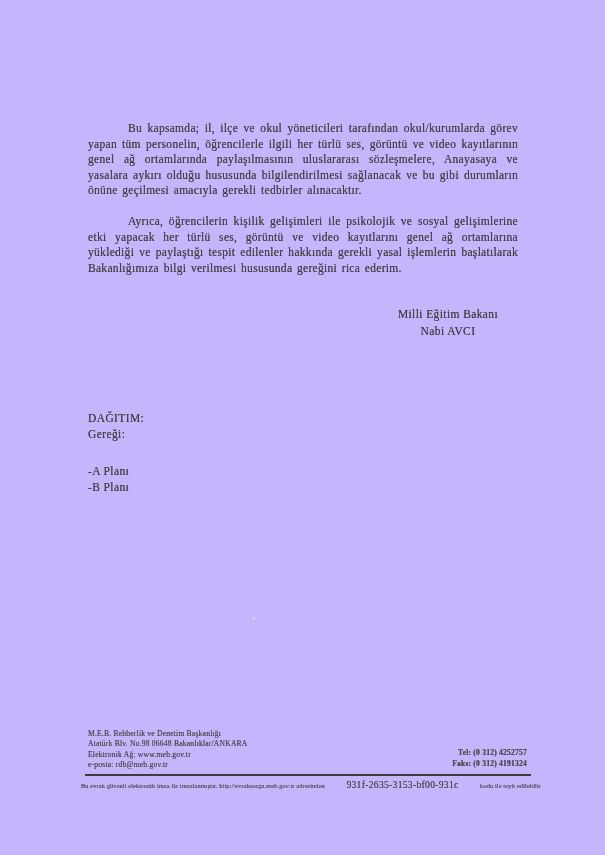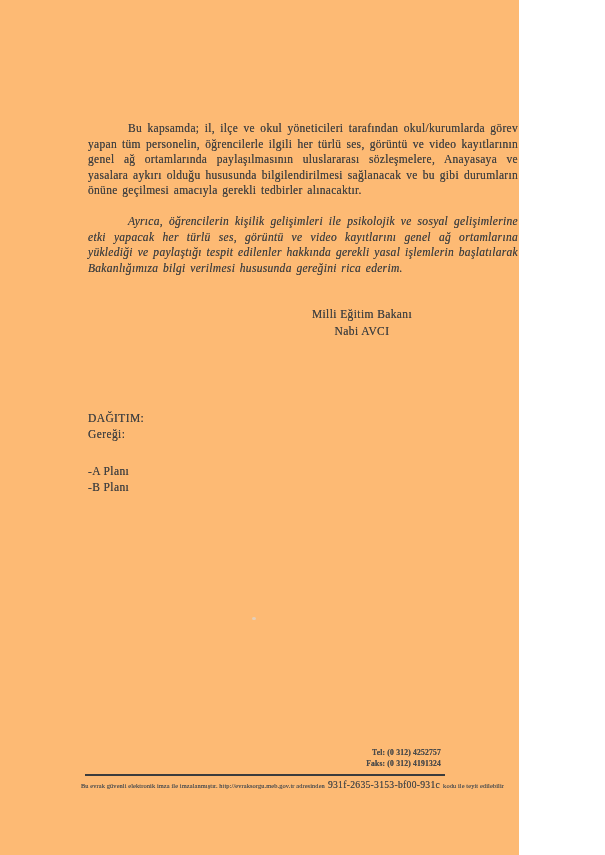--- a/index.html
+++ b/index.html
@@ -5,23 +5,23 @@
   * { margin: 0; padding: 0; box-sizing: border-box; }
   html, body {
     width: 605px;
     height: 855px;
     background: #ffffff;
     font-family: "Liberation Serif", serif;
     overflow: hidden;
   }
   .page {
     position: relative;
-    width: 519px;
+    width: 605px;
     height: 855px;
-    background: #fdba74;
+    background: #c4b5fd;
     color: #3d3d3d;
   }
   .scan-text {
     text-shadow: 0 0 0.5px rgba(70,70,70,0.75);
   }
   .content {
     position: absolute;
     left: 88px;
     width: 430px;
     top: 121px;
@@ -30,21 +30,20 @@
     font-size: 11.5px;
     line-height: 15.6px;
     text-align: justify;
     text-indent: 40px;
     color: #3f3f3f;
     letter-spacing: 0.3px;
     word-spacing: 1.5px;
   }
   .content p + p {
     margin-top: 15px;
-    font-style: italic;
   }
   .signature {
     position: absolute;
     top: 306px;
     right: 72px;
     width: 170px;
     text-align: center;
     font-size: 11.5px;
     line-height: 16.5px;
     color: #3f3f3f;
@@ -141,20 +140,26 @@
     <div>DAĞITIM:</div>
     <div>Gereği:</div>
     <div class="dist-items">
       <div>-A Planı</div>
       <div>-B Planı</div>
     </div>
   </div>
 
   <div class="speck"></div>
 
+  <div class="footer scan-text">
+    <div>M.E.B. Rehberlik ve Denetim Başkanlığı</div>
+    <div>Atatürk Blv. No.98 06648 Bakanlıklar/ANKARA</div>
+    <div>Elektronik Ağ: www.meb.gov.tr</div>
+    <div>e-posta: rdb@meb.gov.tr</div>
+  </div>
 
   <div class="footer-contact scan-text">
     <div>Tel: (0 312) 4252757</div>
     <div>Faks: (0 312) 4191324</div>
   </div>
 
   <div class="separator"></div>
 
   <div class="verification scan-text">
     <span>Bu evrak güvenli elektronik imza ile imzalanmıştır. http://evraksorgu.meb.gov.tr adresinden</span>

